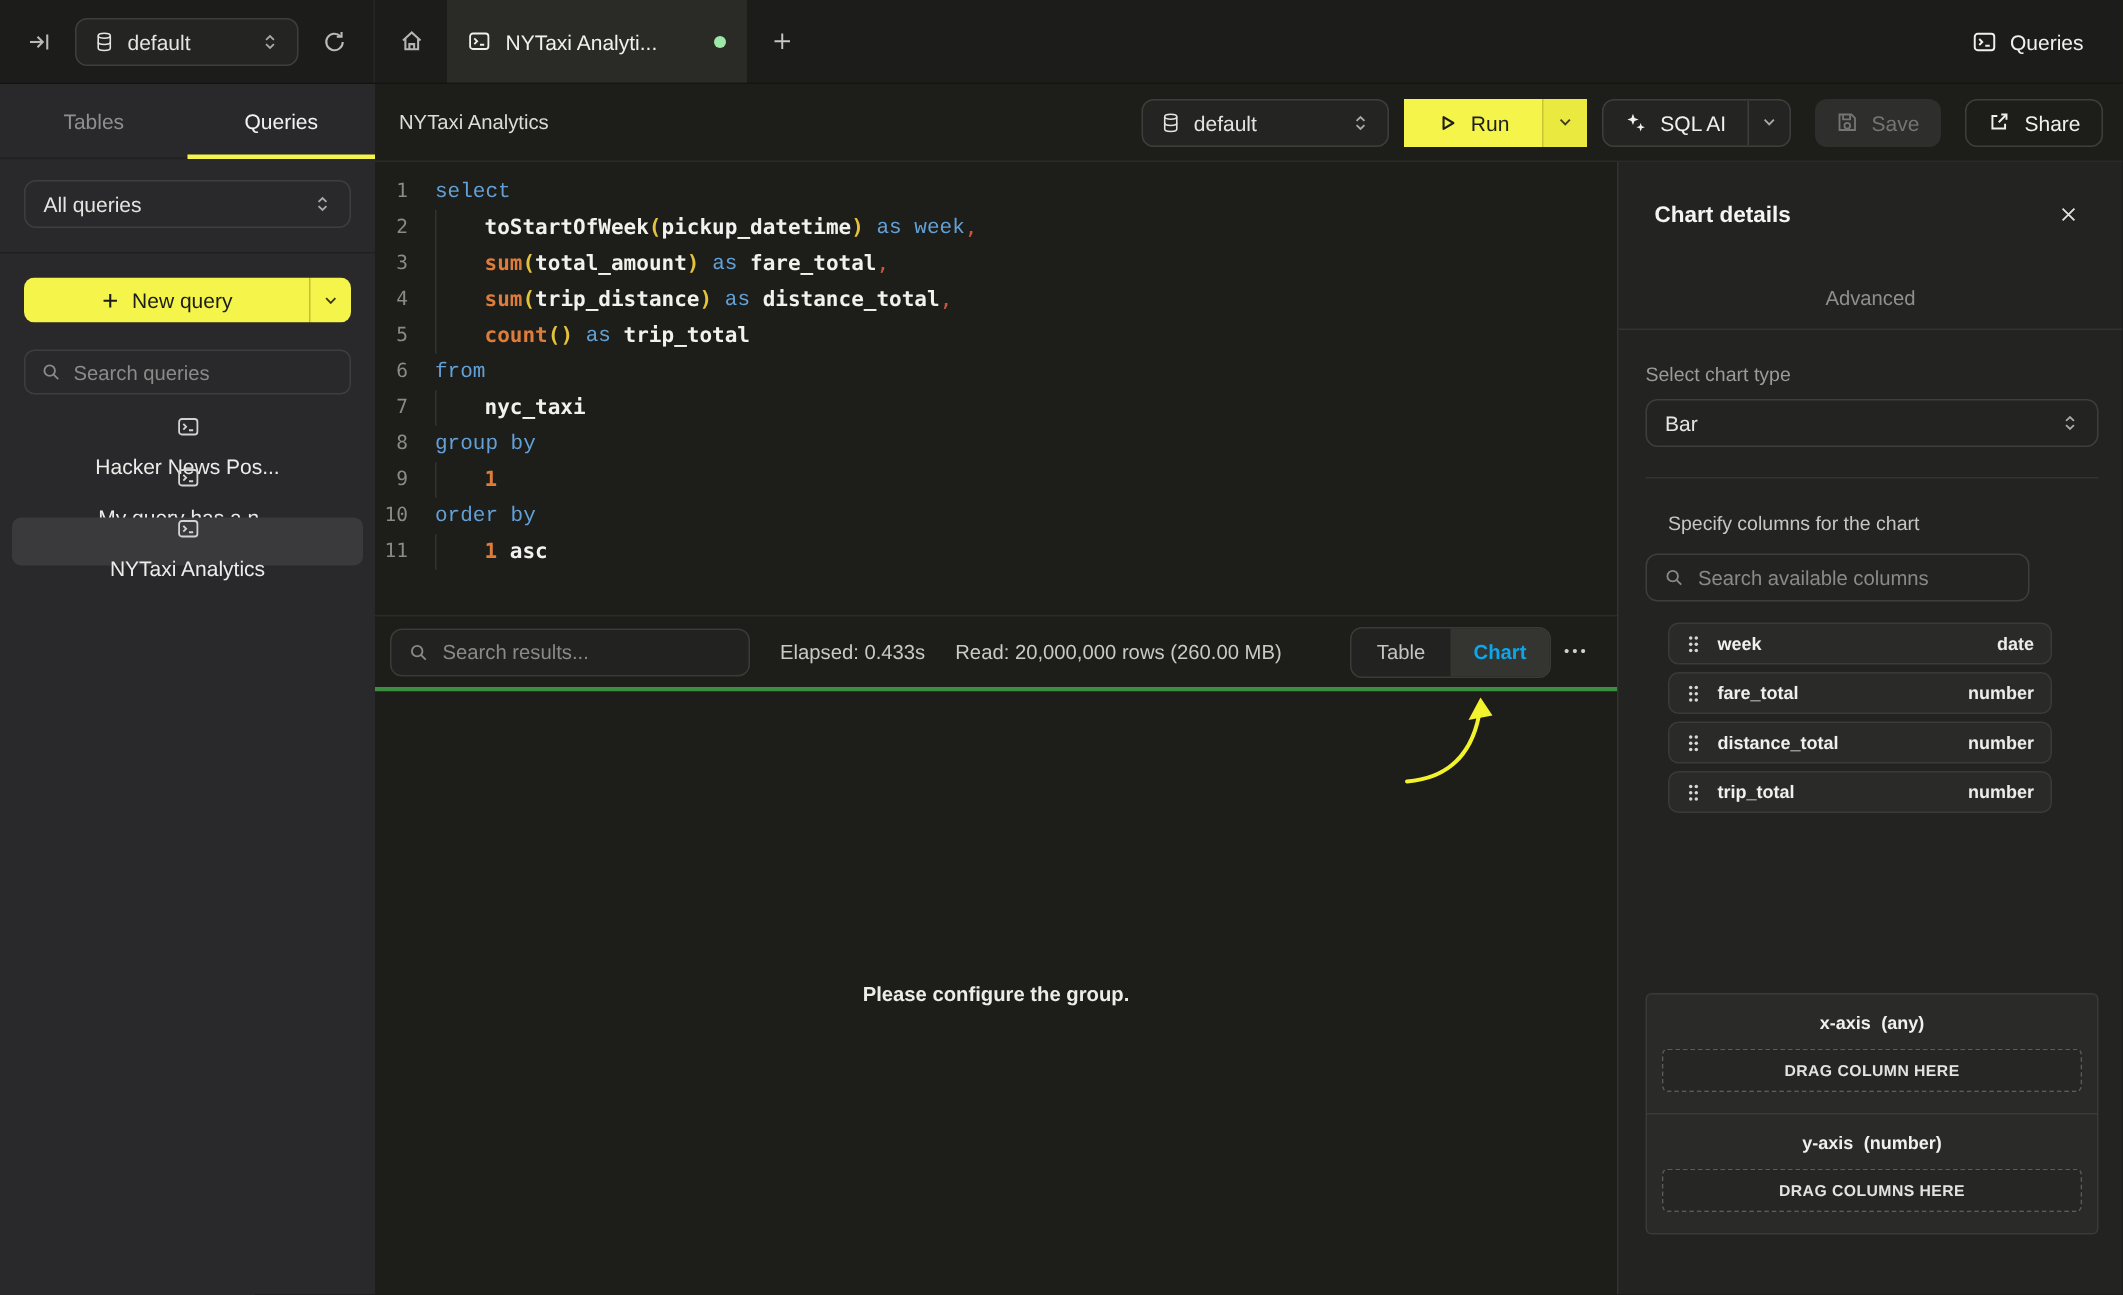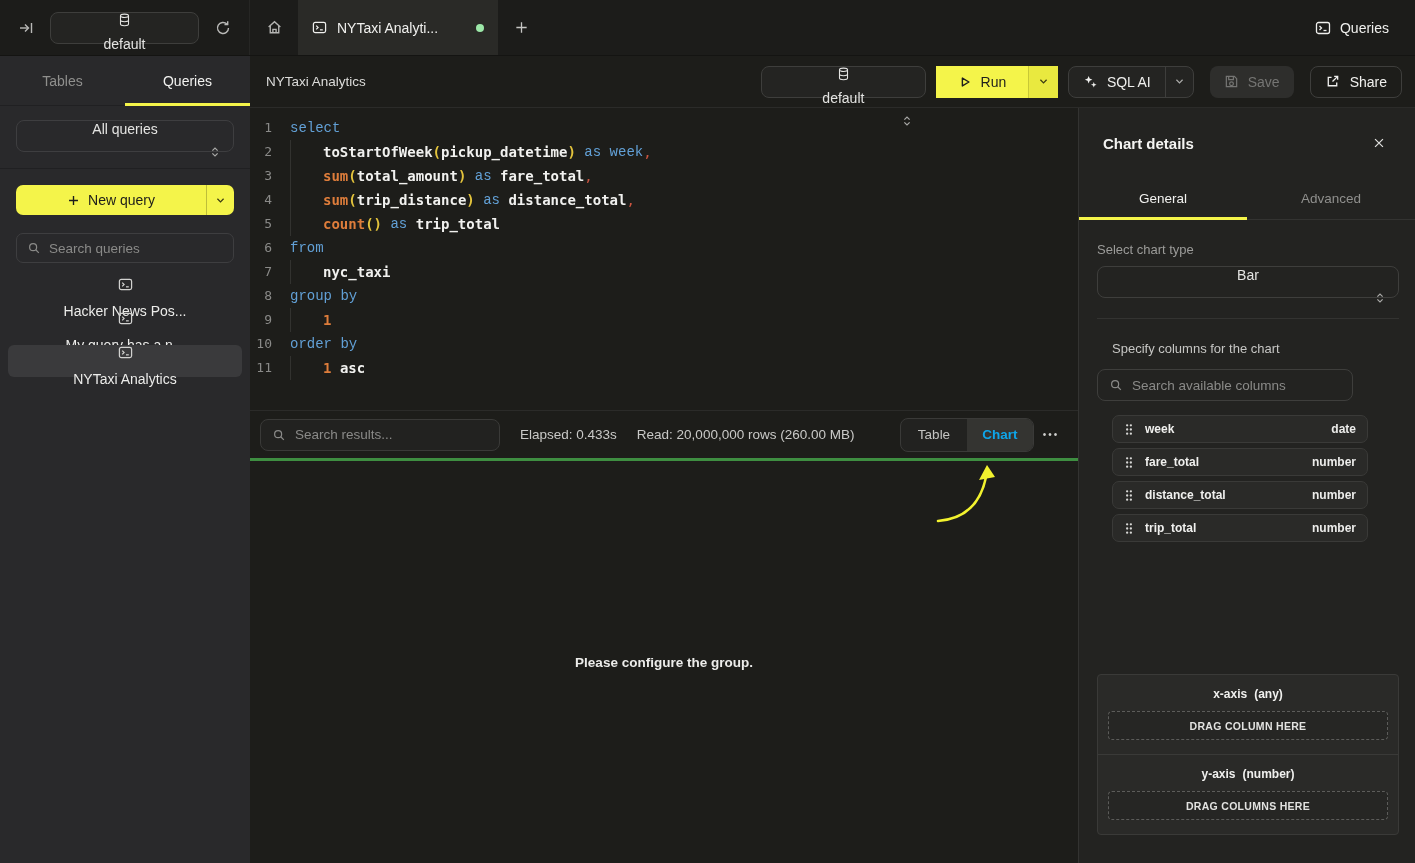--- a/index.html
+++ b/index.html
@@ -4,21 +4,21 @@
 <style>
   * { margin:0; padding:0; box-sizing:border-box; }
   html,body { width:1415px; height:863px; overflow:hidden; }
   body { background:#1d1d1a; color:#e8e8e6; font-family:"Liberation Sans", sans-serif; font-size:14px; }
   svg { display:block; }
 
   
   .topbar { height:56px; background:#1c1c1a; display:flex; align-items:stretch; border-bottom:1px solid #141412; }
   .topbar-left { width:250px; flex:0 0 250px; display:flex; align-items:center; padding:0 14px; gap:12px; border-right:1px solid #262624; }
   .icon-btn { background:none; border:none; color:#b9b9b7; display:flex; align-items:center; justify-content:center; cursor:pointer; padding:4px; }
-  .select-pill { height:32px; display:flex; align-items:center; gap:9px; padding:0 12px; border:1px solid #3e3e3c; border-radius:8px; background:#242422; color:#e4e4e2; cursor:pointer;flex-direction:column; }
+  .select-pill { height:32px; display:flex; align-items:center; gap:9px; padding:0 12px; border:1px solid #3e3e3c; border-radius:8px; background:#242422; color:#e4e4e2; cursor:pointer; }
   .select-pill .chev { margin-left:auto; color:#a9a9a7; }
   .topbar-db { flex:1; }
   .tabstrip { flex:1; display:flex; align-items:stretch; }
   .home-btn { width:48px; display:flex; align-items:center; justify-content:center; color:#b5b5b3; background:none; border:none; cursor:pointer; }
   .editor-tab { width:200px; background:#2a2a27; display:flex; align-items:center; gap:10px; padding:0 14px; cursor:pointer; color:#f0f0ee; }
   .editor-tab .dot { width:8px; height:8px; border-radius:50%; margin-left:auto; }
   .tab-plus { width:46px; display:flex; align-items:center; justify-content:center; color:#c5c5c3; background:none; border:none; cursor:pointer; }
   .topbar-right { margin-left:auto; display:flex; align-items:center; padding-right:26px; }
   .queries-link { display:flex; align-items:center; gap:9px; color:#f0f0ee; background:none; border:none; font-size:14px; cursor:pointer; }
 
@@ -110,21 +110,21 @@
   .columns-label { font-size:13px; color:#c6c6c4; font-weight:500; margin:0 0 13px 15px; }
   .col-search { width:256px; height:32px; display:flex; align-items:center; gap:9px; padding:0 11px; border:1px solid #3e3e3c; border-radius:8px; color:#8a8a88; }
   .col-search input { flex:1; background:transparent; border:none; outline:none; color:#e4e4e2; font-size:13.5px; font-family:inherit; min-width:0; }
   .col-search input::placeholder { color:#8a8a88; }
   .column-list { margin:14px 0 0 15px; width:256px; display:flex; flex-direction:column; gap:5px; }
   .column-row { height:28px; display:flex; align-items:center; gap:11px; padding:0 11px; background:#2a2a28; border:1px solid #3a3a38; border-radius:7px; cursor:grab; }
   .column-row .col-name { font-size:12px; font-weight:bold; color:#f0f0ee; }
   .column-row .col-type { margin-left:auto; font-size:12px; font-weight:bold; color:#ececea; }
   .drag-ic { color:#d8d8d6; flex:0 0 auto; }
 
-  .axes-box { position:absolute; left:18px; right:16px; bottom:28px; background:#2a2a28; border:1px solid #3a3a38; border-radius:4px; }
+  .axes-box { position:absolute; left:18px; right:16px; bottom:40px; background:#2a2a28; border:1px solid #3a3a38; border-radius:4px; }
   .axis-section { padding:12px 10px 14px; }
   .axis-section + .axis-section { border-top:1px solid #3a3a38; }
   .axis-title { text-align:center; font-size:12px; color:#f0f0ee; margin-bottom:10px; }
   .axis-name { font-weight:bold; }
   .axis-hint { font-weight:bold; margin-left:7px; }
   .drop-zone { height:29px; border:1px dashed #5c5c5a; border-radius:4px; display:flex; align-items:center; justify-content:center; background:#262624; }
   .drop-zone span { font-size:10.5px; font-weight:bold; letter-spacing:0.3px; color:#e2e2e0; }
 </style>
 </head>
 <body>
@@ -449,21 +449,20 @@
       <div class="panel">
         <div class="panel-header">
           <span class="panel-title">Chart details</span>
           <button class="panel-close">
             <span><svg width="14" height="14" viewBox="0 0 16 16" fill="none" stroke="currentColor" stroke-width="1.4">
                   <path d="M3.5 3.5l9 9M12.5 3.5l-9 9"></path>
                 </svg></span>
           </button>
         </div>
         <div class="panel-tabs">
-          <button class="panel-tab active">General</button>
           <button class="panel-tab">Advanced</button>
         </div>
         <div class="panel-body">
           <div class="field-label">Select chart type</div>
           <div class="select-pill panel-select">
             <span>Bar</span>
             <span class="chev">
                 <svg width="12" height="12" viewBox="0 0 16 16" fill="none" stroke="currentColor" stroke-width="1.6">
                   <path d="M4.5 6.2L8 2.7l3.5 3.5"></path>
                   <path d="M4.5 9.8L8 13.3l3.5-3.5"></path>

